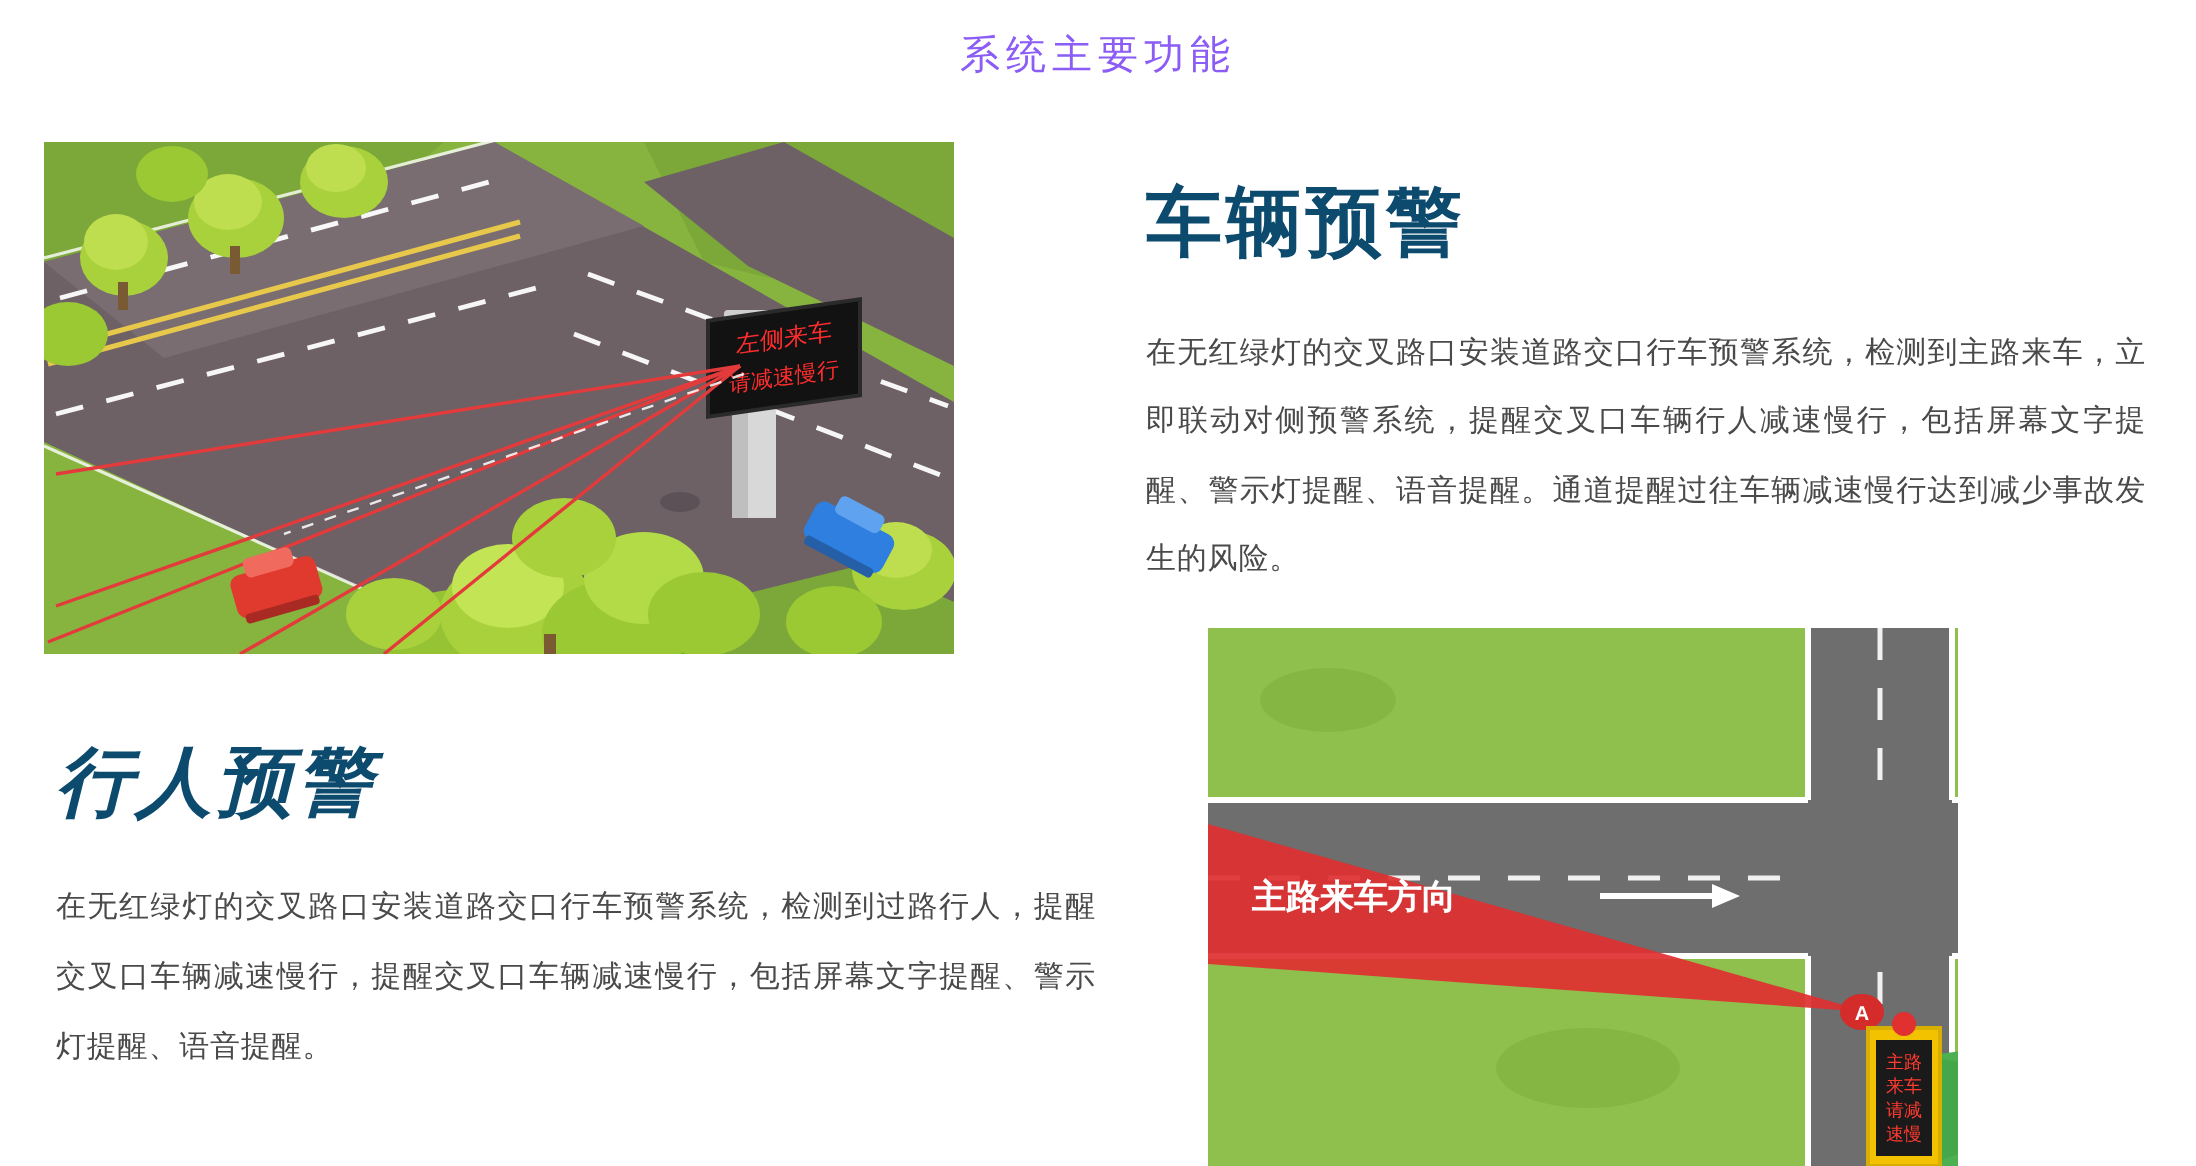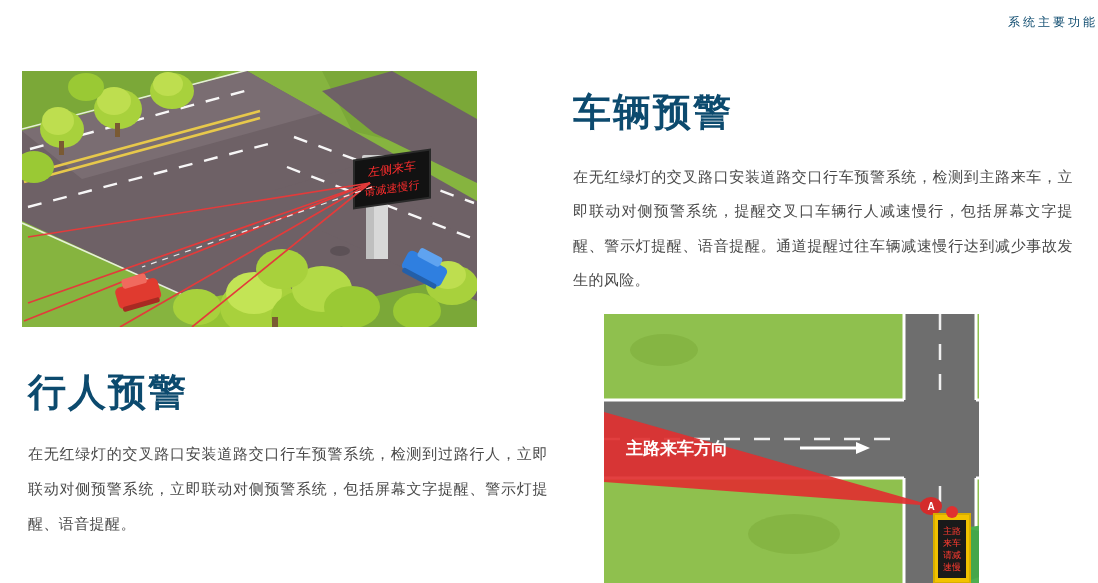--- a/index.html
+++ b/index.html
@@ -8,24 +8,24 @@
     width: 1098px; height: 583px;
     background: #ffffff;
     font-family: "Liberation Sans", "DejaVu Sans", sans-serif;
     overflow: hidden;
   }
   .page { position: relative; width: 1098px; height: 583px; background: #fff; }
 
   .page-title {
     position: absolute;
     top: 14px; left: 0; width: 1098px;
-    text-align: right;
-    font-size: 12px;
+    text-align: center;
+    font-size: 20px;
     letter-spacing: 3px;
-    color: #0c4a6e;
+    color: #8b5cf6;
     font-weight: 500;
   }
 
   
   .illus-top {
     position: absolute;
     left: 22px; top: 71px;
     width: 455px; height: 256px;
     overflow: hidden;
     background: #6d8a3f;
@@ -58,21 +58,21 @@
     line-height: 1.1;
   }
   .body-text {
     font-size: 15px;
     color: #4a4a4a;
     line-height: 2.3;
     letter-spacing: 0.4px;
     margin: 0;
     text-align: justify;
   }
-  .block-left .heading { margin-bottom: 22px; }
+  .block-left .heading { margin-bottom: 22px; font-style: italic; }
   .block-left .body-text { line-height: 2.35; }
 
   
   svg { display: block; }
 </style>
 </head>
 <body>
 
 <div class="page">
 
@@ -193,21 +193,21 @@
     </svg>
   </div>
 
   <div class="block-right">
     <h2 class="heading">车辆预警</h2>
     <p class="body-text">在无红绿灯的交叉路口安装道路交口行车预警系统，检测到主路来车，立即联动对侧预警系统，提醒交叉口车辆行人减速慢行，包括屏幕文字提醒、警示灯提醒、语音提醒。通道提醒过往车辆减速慢行达到减少事故发生的风险。</p>
   </div>
 
   <div class="block-left">
     <h2 class="heading">行人预警</h2>
-    <p class="body-text">在无红绿灯的交叉路口安装道路交口行车预警系统，检测到过路行人，立即联动对侧预警系统，立即联动对侧预警系统，包括屏幕文字提醒、警示灯提醒、语音提醒。</p>
+    <p class="body-text">在无红绿灯的交叉路口安装道路交口行车预警系统，检测到过路行人，提醒交叉口车辆减速慢行，提醒交叉口车辆减速慢行，包括屏幕文字提醒、警示灯提醒、语音提醒。</p>
   </div>
 
   <div class="illus-bottom">
     <svg width="466" height="269" viewBox="0 0 466 269">
       <defs>
         <clipPath id="clipBot">
             <rect x="0" y="0" width="466" height="269"></rect>
           </clipPath>
       </defs>
       <g clip-path="url(#clipBot)">

